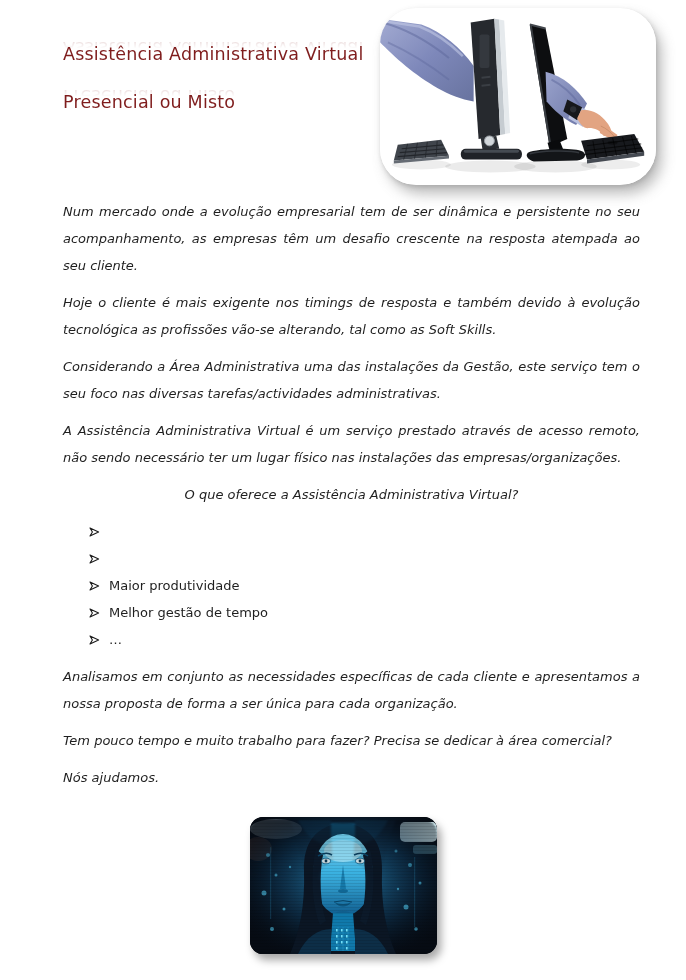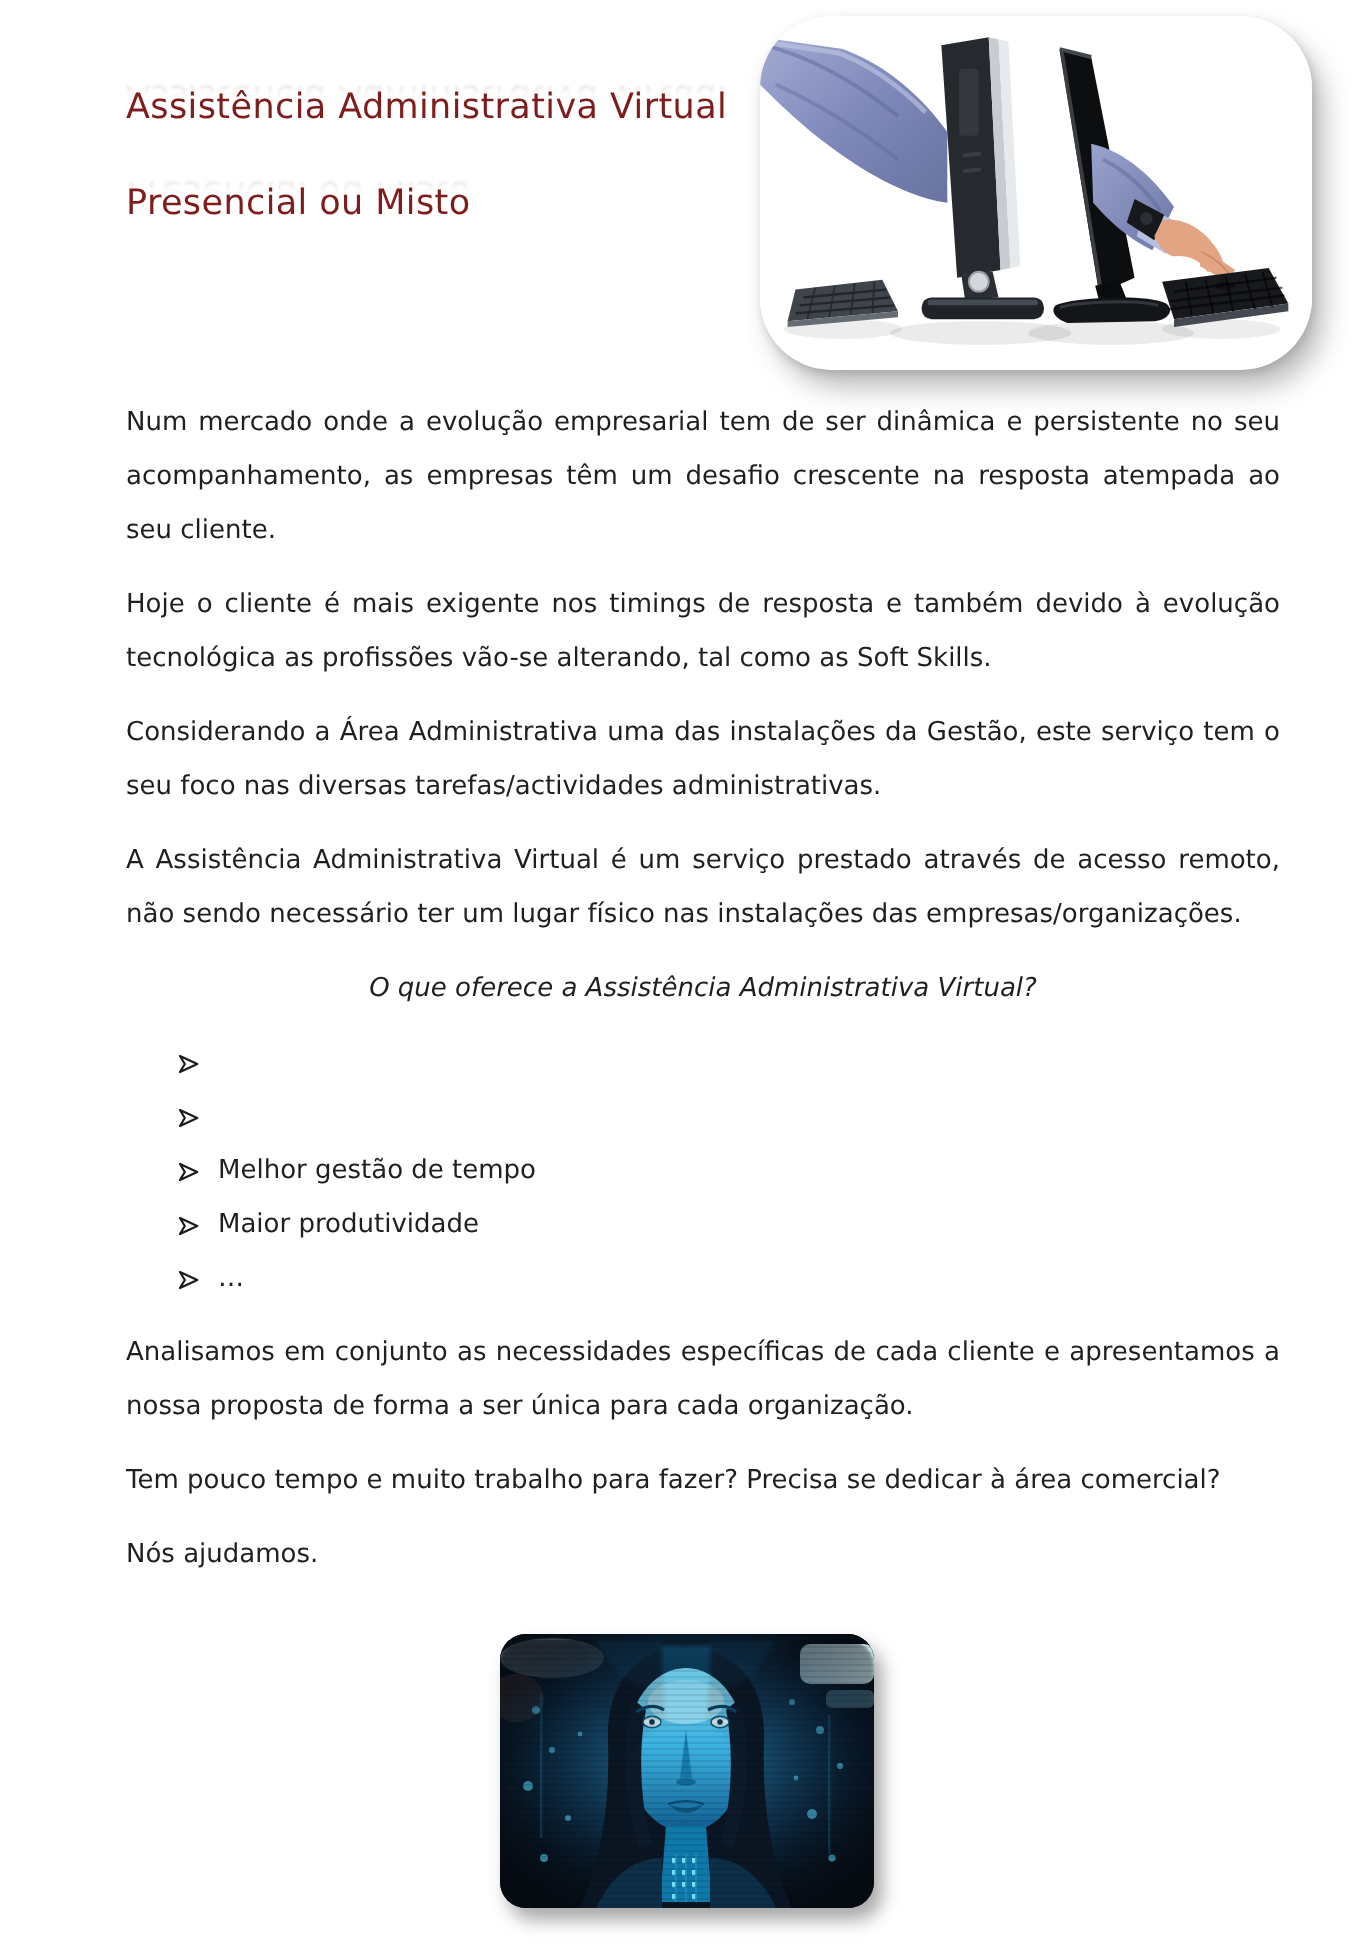--- a/index.html
+++ b/index.html
@@ -20,21 +20,21 @@
     position:absolute;left:0;top:100%;margin-top:-7px;
     transform:scaleY(-1);transform-origin:top;
     opacity:.28;filter:blur(.4px);
     -webkit-mask-image:linear-gradient(to bottom,transparent 45%,rgba(0,0,0,.85) 100%);
     mask-image:linear-gradient(to bottom,transparent 45%,rgba(0,0,0,.85) 100%);
     pointer-events:none;
   }
 
   
   .content{position:absolute;left:63px;top:198px;width:577px;font-size:13px;line-height:27px;}
-  .content p{margin:0 0 10px 0;text-align:justify;}
+  .content p{margin:0 0 10px 0;text-align:justify;font-style:italic;}
   .content p.q{font-style:italic;text-align:center;margin-top:10px;}
   .bullets{margin:2px 0 10px 0;}
   .bullet-row{display:flex;align-items:center;height:27px;padding-left:25px;}
   .bullet-arrow{width:12px;height:12px;flex:0 0 12px;margin-right:9px;display:inline-block;}
   .bullet-arrow svg{display:block;width:12px;height:12px;}
   .bullet-text{white-space:nowrap;}
 
   
   .figure-top{
     position:absolute;left:380px;top:8px;width:276px;height:177px;
@@ -169,29 +169,29 @@
               <path d="M2 2 L10.6 6 L2 10 L4.4 6 Z" fill="#ffffff" stroke="#1a1a1a" stroke-width="1.1" stroke-linejoin="round"></path>
             </svg>
           </span>
       </div>
       <div class="bullet-row">
         <span class="bullet-arrow">
             <svg viewBox="0 0 12 12">
               <path d="M2 2 L10.6 6 L2 10 L4.4 6 Z" fill="#ffffff" stroke="#1a1a1a" stroke-width="1.1" stroke-linejoin="round"></path>
             </svg>
           </span>
+        <span class="bullet-text">Maior produtividade</span>
+      </div>
+      <div class="bullet-row">
+        <span class="bullet-arrow">
+            <svg viewBox="0 0 12 12">
+              <path d="M2 2 L10.6 6 L2 10 L4.4 6 Z" fill="#ffffff" stroke="#1a1a1a" stroke-width="1.1" stroke-linejoin="round"></path>
+            </svg>
+          </span>
         <span class="bullet-text">Melhor gestão de tempo</span>
-      </div>
-      <div class="bullet-row">
-        <span class="bullet-arrow">
-            <svg viewBox="0 0 12 12">
-              <path d="M2 2 L10.6 6 L2 10 L4.4 6 Z" fill="#ffffff" stroke="#1a1a1a" stroke-width="1.1" stroke-linejoin="round"></path>
-            </svg>
-          </span>
-        <span class="bullet-text">Maior produtividade</span>
       </div>
       <div class="bullet-row">
         <span class="bullet-arrow">
             <svg viewBox="0 0 12 12">
               <path d="M2 2 L10.6 6 L2 10 L4.4 6 Z" fill="#ffffff" stroke="#1a1a1a" stroke-width="1.1" stroke-linejoin="round"></path>
             </svg>
           </span>
         <span class="bullet-text">…</span>
       </div>
     </div>

